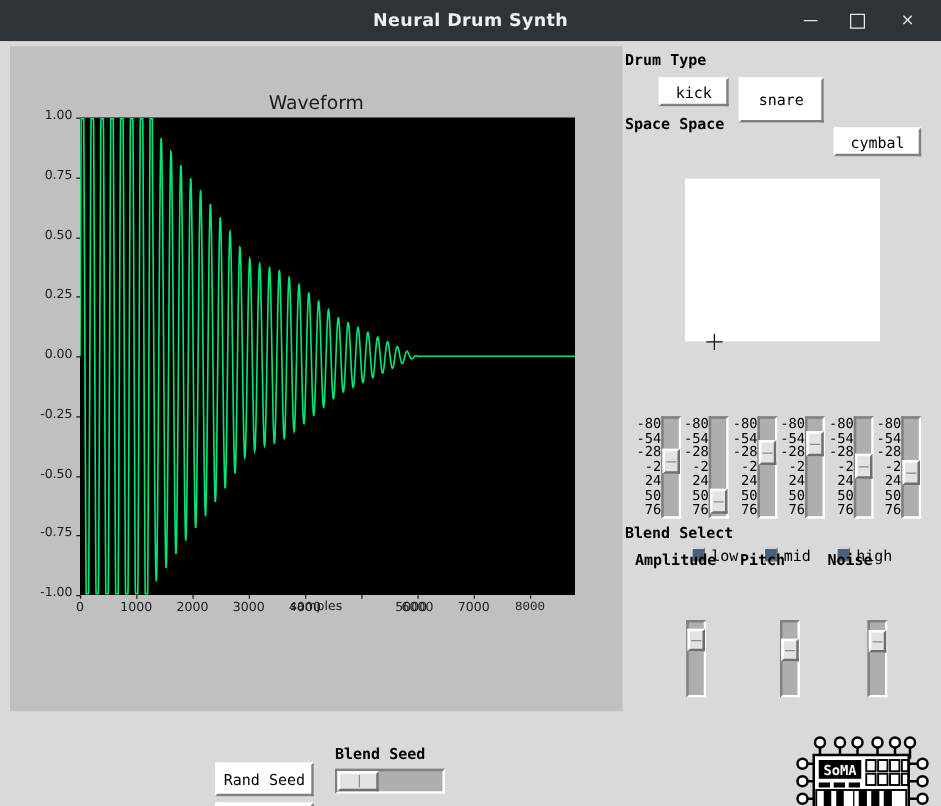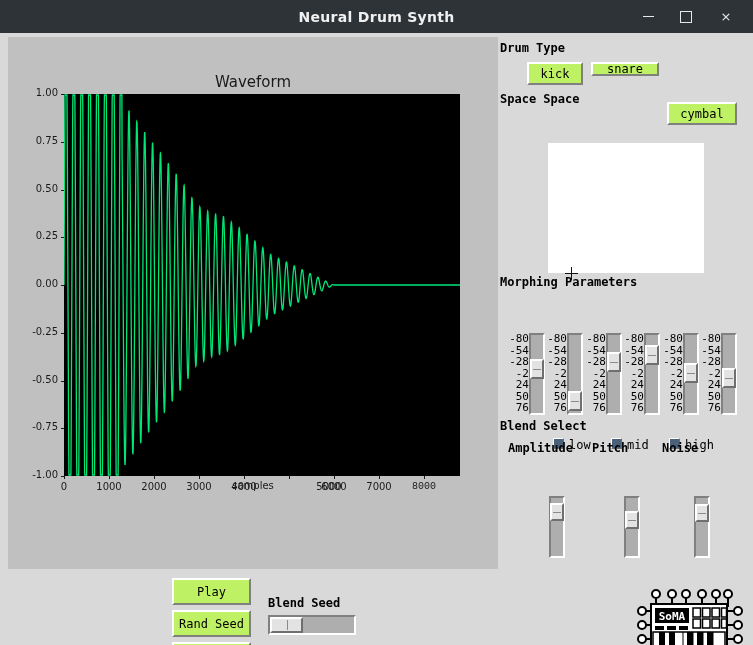--- a/index.html
+++ b/index.html
@@ -53,21 +53,21 @@
   }
   .ytickmark{position:absolute;width:3px;height:1px;background:#1a1a1a;}
   .xtick{
     position:absolute;width:40px;text-align:center;
     font-family:"DejaVu Sans","Liberation Sans",sans-serif;font-size:10px;color:#1a1a1a;
   }
   .xtickmark{position:absolute;width:1px;height:3px;background:#1a1a1a;}
 
   
   .btn{
-    background:#bef264;color:#000;
+    background:#ffffff;color:#000;
     border-top:2px solid #ffffff;border-left:2px solid #ffffff;
     border-right:2px solid #808080;border-bottom:2px solid #808080;
     font-family:"DejaVu Sans Mono","Liberation Mono",monospace;font-size:12px;
     display:flex;align-items:center;justify-content:center;
     box-sizing:border-box;
   }
   .hdr{
     position:absolute;text-align:left;
     font-family:"DejaVu Sans Mono","Liberation Mono",monospace;
     font-size:12px;font-weight:bold;color:#000;
@@ -194,31 +194,30 @@
       </div>
     <div id="axes">
       <svg id="wave-svg" width="396" height="382" viewBox="0 0 396 382" style="display:block">
           <path d="M0.00 191.00L0.17 154.84L0.33 119.30L0.49 85.00L0.66 52.54L0.82 22.47L0.99 1.00L1.16 1.00L1.32 1.00L1.48 1.00L1.65 1.00L1.81 1.00L1.98 1.00L2.15 1.00L2.31 1.00L2.48 1.00L2.64 1.00L2.80 1.00L2.97 1.00L3.14 26.41L3.30 56.83L3.47 89.58L3.63 124.08L3.79 159.74L3.96 195.95L4.13 232.06L4.29 267.47L4.46 301.55L4.62 333.72L4.79 363.42L4.95 381.00L5.12 381.00L5.28 381.00L5.45 381.00L5.61 381.00L5.78 381.00L5.94 381.00L6.10 381.00L6.27 381.00L6.44 381.00L6.60 381.00L6.76 381.00L6.93 379.59L7.10 351.60L7.26 320.82L7.42 287.80L7.59 253.11L7.76 217.34L7.92 181.11L8.08 145.06L8.25 109.79L8.42 75.94L8.58 44.08L8.74 14.76L8.91 1.00L9.07 1.00L9.24 1.00L9.40 1.00L9.57 1.00L9.73 1.00L9.90 1.00L10.06 1.00L10.23 1.00L10.39 1.00L10.56 1.00L10.72 1.00L10.89 6.04L11.05 34.45L11.22 65.56L11.38 98.84L11.55 133.72L11.71 169.59L11.88 205.83L12.04 241.81L12.21 276.92L12.38 310.53L12.54 342.08L12.71 371.02L12.87 381.00L13.03 381.00L13.20 381.00L13.37 381.00L13.53 381.00L13.70 381.00L13.86 381.00L14.03 381.00L14.19 381.00L14.35 381.00L14.52 381.00L14.69 381.00L14.85 372.26L15.02 343.46L15.18 312.02L15.35 278.48L15.51 243.43L15.67 207.48L15.84 171.23L16.00 135.33L16.17 100.40L16.34 67.03L16.50 35.81L16.66 7.27L16.83 1.00L17.00 1.00L17.16 1.00L17.32 1.00L17.49 1.00L17.66 1.00L17.82 1.00L17.98 1.00L18.15 1.00L18.32 1.00L18.48 1.00L18.64 1.00L18.81 13.49L18.98 42.68L19.14 74.44L19.30 108.22L19.47 143.43L19.64 179.46L19.80 215.70L19.96 251.50L20.13 286.26L20.29 319.37L20.46 350.26L20.63 378.39L20.79 381.00L20.96 381.00L21.12 381.00L21.29 381.00L21.45 381.00L21.61 381.00L21.78 381.00L21.95 381.00L22.11 381.00L22.28 381.00L22.44 381.00L22.61 381.00L22.77 364.70L22.93 335.12L23.10 303.06L23.26 269.05L23.43 233.69L23.60 197.59L23.76 161.38L23.92 125.68L24.09 91.12L24.25 58.28L24.42 27.73L24.58 1.00L24.75 1.00L24.91 1.00L25.08 1.00L25.25 1.00L25.41 1.00L25.58 1.00L25.74 1.00L25.90 1.00L26.07 1.00L26.24 1.00L26.40 1.00L26.56 1.00L26.73 21.17L26.89 51.11L27.06 83.48L27.23 117.71L27.39 153.20L27.55 189.35L27.72 225.53L27.89 261.11L28.05 295.48L28.21 328.04L28.38 358.22L28.54 381.00L28.71 381.00L28.88 381.00L29.04 381.00L29.20 381.00L29.37 381.00L29.54 381.00L29.70 381.00L29.87 381.00L30.03 381.00L30.20 381.00L30.36 381.00L30.53 381.00L30.69 356.91L30.85 326.60L31.02 293.95L31.18 259.51L31.35 223.89L31.52 187.70L31.68 151.57L31.84 116.12L32.01 81.96L32.18 49.70L32.34 19.87L32.50 1.00L32.67 1.00L32.84 1.00L33.00 1.00L33.16 1.00L33.33 1.00L33.49 1.00L33.66 1.00L33.83 1.00L33.99 1.00L34.15 1.00L34.32 1.00L34.48 1.21L34.65 29.07L34.82 59.72L34.98 92.65L35.14 127.29L35.31 163.02L35.48 199.24L35.64 235.32L35.80 270.63L35.97 304.56L36.13 336.53L36.30 365.97L36.47 381.00L36.63 381.00L36.79 381.00L36.96 381.00L37.13 381.00L37.29 381.00L37.46 381.00L37.62 381.00L37.78 381.00L37.95 381.00L38.12 381.00L38.28 381.00L38.45 377.18L38.61 348.91L38.77 317.91L38.94 284.71L39.11 249.89L39.27 214.05L39.43 177.82L39.60 141.81L39.77 106.65L39.93 72.95L40.10 41.30L40.26 12.23L40.42 1.00L40.59 1.00L40.76 1.00L40.92 1.00L41.09 1.00L41.25 1.00L41.41 1.00L41.58 1.00L41.75 1.00L41.91 1.00L42.07 1.00L42.24 1.00L42.41 8.50L42.57 37.17L42.73 68.50L42.90 101.96L43.06 136.95L43.23 172.88L43.40 209.12L43.56 245.05L43.73 280.04L43.89 313.50L44.05 344.83L44.22 373.50L44.38 381.00L44.55 381.00L44.71 381.00L44.88 381.00L45.05 381.00L45.21 381.00L45.38 381.00L45.54 381.00L45.70 381.00L45.87 381.00L46.04 381.00L46.20 381.00L46.37 369.77L46.53 340.70L46.70 309.05L46.86 275.35L47.02 240.19L47.19 204.18L47.35 167.95L47.52 132.11L47.69 97.29L47.85 64.09L48.02 33.09L48.18 4.82L48.34 1.00L48.51 1.00L48.67 1.00L48.84 1.00L49.01 1.00L49.17 1.00L49.33 1.00L49.50 1.00L49.67 1.00L49.83 1.00L49.99 1.00L50.16 1.00L50.32 16.03L50.49 45.47L50.66 77.44L50.82 111.37L50.98 146.68L51.15 182.76L51.31 218.98L51.48 254.71L51.64 289.35L51.81 322.28L51.98 352.93L52.14 380.79L52.30 381.00L52.47 381.00L52.63 381.00L52.80 381.00L52.97 381.00L53.13 381.00L53.30 381.00L53.46 381.00L53.62 381.00L53.79 381.00L53.96 381.00L54.12 381.00L54.29 361.76L54.45 331.83L54.61 299.54L54.78 265.45L54.95 230.15L55.11 194.27L55.27 158.42L55.44 123.22L55.60 89.27L55.77 57.18L55.93 27.47L56.10 1.00L56.27 1.00L56.43 1.00L56.59 1.00L56.76 1.00L56.92 1.00L57.09 1.00L57.26 1.00L57.42 1.00L57.59 1.00L57.75 1.00L57.91 1.00L58.08 60.91L58.25 79.30L58.41 99.58L58.58 121.39L58.74 144.35L58.90 168.05L59.07 192.09L59.24 216.06L59.40 239.53L59.57 262.09L59.73 283.38L59.89 303.01L60.06 320.66L60.22 336.02L60.39 348.83L60.55 358.88L60.72 366.00L60.88 370.08L61.05 371.06L61.21 368.92L61.38 363.70L61.55 355.52L61.71 344.51L61.88 330.88L62.04 314.87L62.20 296.75L62.37 276.86L62.54 255.53L62.70 233.14L62.87 210.08L63.03 186.76L63.20 163.56L63.36 140.91L63.53 119.17L63.69 98.74L63.86 79.95L64.02 63.14L64.19 48.58L64.35 36.51L64.52 27.16L64.68 20.65L64.84 17.11L65.01 16.59L65.17 19.08L65.34 24.54L65.50 32.86L65.67 43.89L65.84 57.44L66.00 73.25L66.17 91.07L66.33 110.56L66.49 131.38L66.66 153.19L66.83 175.59L66.99 198.19L67.16 220.61L67.32 242.46L67.48 263.35L67.65 282.95L67.82 300.90L67.98 316.90L68.14 330.69L68.31 342.02L68.47 350.72L68.64 356.63L68.80 359.66L68.97 359.76L69.14 356.95L69.30 351.28L69.47 342.85L69.63 331.82L69.80 318.39L69.96 302.79L70.13 285.30L70.29 266.23L70.45 245.90L70.62 224.69L70.78 202.95L70.95 181.06L71.12 159.40L71.28 138.35L71.45 118.26L71.61 99.49L71.77 82.35L71.94 67.14L72.11 54.11L72.27 43.48L72.44 35.43L72.60 30.09L72.77 27.55L72.93 27.84L73.09 30.95L73.26 36.82L73.42 45.33L73.59 56.34L73.75 69.65L73.92 85.02L74.08 102.18L74.25 120.82L74.42 140.63L74.58 161.25L74.75 182.33L74.91 203.50L75.08 224.39L75.24 244.65L75.41 263.92L75.57 281.88L75.73 298.21L75.90 312.65L76.06 324.94L76.23 334.89L76.39 342.31L76.56 347.10L76.73 349.18L76.89 348.52L77.05 345.14L77.22 339.10L77.38 330.52L77.55 319.55L77.72 306.40L77.88 291.28L78.05 274.48L78.21 256.28L78.38 237.00L78.54 216.99L78.70 196.59L78.87 176.14L79.03 156.02L79.20 136.56L79.36 118.09L79.53 100.94L79.70 85.40L79.86 71.73L80.03 60.15L80.19 50.88L80.36 44.05L80.52 39.79L80.68 38.15L80.85 39.16L81.02 42.78L81.18 48.96L81.34 57.58L81.51 68.48L81.67 81.46L81.84 96.30L82.01 112.73L82.17 130.46L82.33 149.19L82.50 168.58L82.66 188.30L82.83 208.01L83.00 227.37L83.16 246.04L83.33 263.70L83.49 280.05L83.66 294.81L83.82 307.74L83.98 318.60L84.15 327.23L84.31 333.48L84.48 337.24L84.64 338.47L84.81 337.14L84.97 333.29L85.14 327.00L85.31 318.37L85.47 307.57L85.64 294.79L85.80 280.26L85.96 264.23L86.13 246.98L86.30 228.81L86.46 210.04L86.63 191.00L86.79 172.01L86.95 153.40L87.12 135.50L87.29 118.61L87.45 103.02L87.61 88.99L87.78 76.77L87.94 66.56L88.11 58.53L88.28 52.81L88.44 49.50L88.61 48.64L88.77 50.25L88.94 54.28L89.10 60.67L89.27 69.29L89.43 79.98L89.59 92.57L89.76 106.82L89.92 122.48L90.09 139.28L90.25 156.93L90.42 175.11L90.59 193.51L90.75 211.81L90.92 229.70L91.08 246.87L91.24 263.02L91.41 277.87L91.58 291.18L91.74 302.72L91.91 312.29L92.07 319.74L92.23 324.94L92.40 327.81L92.57 328.30L92.73 326.42L92.89 322.21L93.06 315.74L93.22 307.13L93.39 296.54L93.55 284.16L93.72 270.21L93.89 254.94L94.05 238.60L94.21 221.49L94.38 203.91L94.55 186.16L94.71 168.55L94.88 151.38L95.04 134.95L95.20 119.53L95.37 105.41L95.53 92.80L95.70 81.93L95.87 72.98L96.03 66.10L96.19 61.40L96.36 58.95L96.52 58.80L96.69 60.93L96.86 65.30L97.02 71.83L97.18 80.40L97.35 90.85L97.52 103.00L97.68 116.63L97.84 131.51L98.01 147.36L98.17 163.92L98.34 180.89L98.50 197.99L98.67 214.91L98.83 231.36L99.00 247.06L99.17 261.73L99.33 275.13L99.49 287.02L99.66 297.22L99.83 305.54L99.99 311.86L100.16 316.06L100.32 318.09L100.48 317.91L100.65 315.54L100.81 311.03L100.98 304.46L101.15 295.95L101.31 285.66L101.47 273.77L101.64 260.49L101.80 246.06L101.97 230.73L102.14 214.77L102.30 198.46L102.46 182.07L102.63 165.90L102.80 150.22L102.96 135.31L103.13 121.41L103.29 108.76L103.45 97.58L103.62 88.06L103.78 80.35L103.95 74.58L104.12 70.85L104.28 69.20L104.44 69.67L104.61 72.23L104.78 76.83L104.94 83.39L105.11 91.79L105.27 101.86L105.43 113.44L105.60 126.32L105.77 140.27L105.93 155.04L106.10 170.37L106.26 186.01L106.42 201.67L106.59 217.09L106.76 231.99L106.92 246.14L107.09 259.27L107.25 271.18L107.41 281.65L107.58 290.52L107.75 297.64L107.91 302.88L108.07 306.17L108.24 307.46L108.41 306.73L108.57 304.00L108.73 299.33L108.90 292.81L109.06 284.55L109.23 274.71L109.39 263.46L109.56 251.01L109.73 237.56L109.89 223.37L110.05 208.67L110.22 193.72L110.39 178.79L110.55 164.13L110.72 149.99L110.88 136.61L111.04 124.23L111.21 113.05L111.38 103.26L111.54 95.03L111.71 88.49L111.87 83.75L112.03 80.88L112.20 79.93L112.36 80.89L112.53 83.76L112.70 88.47L112.86 94.93L113.02 103.02L113.19 112.60L113.36 123.50L113.52 135.52L113.69 148.44L113.85 162.05L114.02 176.10L114.18 190.35L114.34 204.55L114.51 218.46L114.68 231.84L114.84 244.45L115.00 256.09L115.17 266.56L115.34 275.67L115.50 283.28L115.66 289.27L115.83 293.53L115.99 296.00L116.16 296.65L116.33 295.47L116.49 292.49L116.65 287.77L116.82 281.40L116.98 273.49L117.15 264.17L117.32 253.63L117.48 242.07L117.64 229.67L117.81 216.67L117.97 203.29L118.14 189.77L118.31 176.34L118.47 163.22L118.63 150.66L118.80 138.85L118.97 128.00L119.13 118.30L119.30 109.91L119.46 102.95L119.62 97.56L119.79 93.80L119.95 91.75L120.12 91.41L120.29 92.81L120.45 95.89L120.61 100.59L120.78 106.84L120.95 114.50L121.11 123.45L121.28 133.52L121.44 144.52L121.60 156.27L121.77 168.56L121.94 181.17L122.10 193.89L122.27 206.48L122.43 218.74L122.59 230.46L122.76 241.43L122.92 251.47L123.09 260.41L123.26 268.10L123.42 274.42L123.58 279.27L123.75 282.56L123.92 284.25L124.08 284.33L124.24 282.79L124.41 279.67L124.58 275.04L124.74 268.98L124.91 261.61L125.07 253.07L125.23 243.49L125.40 233.07L125.56 221.98L125.73 210.41L125.90 198.58L126.06 186.68L126.22 174.92L126.39 163.51L126.55 152.64L126.72 142.50L126.89 133.25L127.05 125.05L127.21 118.04L127.38 112.33L127.55 108.02L127.71 105.16L127.88 103.80L128.04 103.95L128.20 105.61L128.37 108.73L128.53 113.26L128.70 119.10L128.87 126.15L129.03 134.27L129.19 143.33L129.36 153.15L129.53 163.57L129.69 174.40L129.86 185.45L130.02 196.53L130.19 207.45L130.35 218.01L130.52 228.04L130.68 237.37L130.84 245.84L131.01 253.31L131.17 259.66L131.34 264.78L131.50 268.60L131.67 271.05L131.84 272.10L132.00 271.75L132.16 270.00L132.33 266.90L132.50 262.51L132.66 256.92L132.82 250.27L132.99 242.69L133.16 234.24L133.32 225.06L133.49 215.31L133.65 205.16L133.81 194.79L133.98 184.38L134.15 174.11L134.31 164.16L134.47 154.69L134.64 145.87L134.80 137.86L134.97 130.78L135.13 124.76L135.30 119.90L135.47 116.28L135.63 113.96L135.79 112.97L135.96 113.34L136.13 115.05L136.29 118.07L136.46 122.35L136.62 127.80L136.78 134.33L136.95 141.82L137.12 150.15L137.28 159.16L137.45 168.70L137.61 178.60L137.78 188.70L137.94 198.81L138.10 208.76L138.27 218.38L138.44 227.50L138.60 235.97L138.76 243.64L138.93 250.38L139.09 256.08L139.26 260.65L139.43 263.99L139.59 266.07L139.75 266.84L139.92 266.30L140.09 264.46L140.25 261.35L140.41 257.04L140.58 251.59L140.75 245.11L140.91 237.71L141.08 229.53L141.24 220.69L141.41 211.37L141.57 201.71L141.73 191.89L141.90 182.09L142.06 172.46L142.23 163.17L142.39 154.39L142.56 146.27L142.72 138.94L142.89 132.52L143.06 127.14L143.22 122.87L143.38 119.79L143.55 117.95L143.72 117.37L143.88 118.07L144.05 120.03L144.21 123.21L144.38 127.56L144.54 132.99L144.71 139.41L144.87 146.70L145.03 154.75L145.20 163.40L145.36 172.50L145.53 181.90L145.69 191.43L145.86 200.94L146.03 210.24L146.19 219.19L146.35 227.64L146.52 235.46L146.69 242.50L146.85 248.63L147.02 253.77L147.18 257.81L147.34 260.69L147.51 262.36L147.68 262.79L147.84 261.98L148.01 259.95L148.17 256.72L148.34 252.37L148.50 246.95L148.66 240.58L148.83 233.36L148.99 225.41L149.16 216.88L149.32 207.91L149.49 198.66L149.66 189.29L149.82 179.97L149.98 170.84L150.15 162.08L150.31 153.83L150.48 146.23L150.65 139.42L150.81 133.50L150.97 128.59L151.14 124.77L151.31 122.09L151.47 120.61L151.64 120.35L151.80 121.32L151.97 123.48L152.13 126.81L152.29 131.25L152.46 136.72L152.63 143.11L152.79 150.33L152.95 158.24L153.12 166.70L153.28 175.58L153.45 184.71L153.62 193.94L153.78 203.10L153.94 212.04L154.11 220.61L154.28 228.65L154.44 236.03L154.61 242.63L154.77 248.32L154.94 253.01L155.10 256.62L155.27 259.10L155.43 260.39L155.59 260.48L155.76 259.37L155.92 257.08L156.09 253.64L156.25 249.13L156.42 243.62L156.59 237.21L156.75 230.01L156.91 222.14L157.08 213.74L157.25 204.96L157.41 195.95L157.57 186.87L157.74 177.87L157.91 169.12L158.07 160.75L158.24 152.91L158.40 145.75L158.56 139.37L158.73 133.90L158.90 129.43L159.06 126.02L159.22 123.74L159.39 122.63L159.55 122.71L159.72 123.96L159.88 126.43L160.05 130.02L160.22 134.65L160.38 140.24L160.54 146.68L160.71 153.87L160.88 161.68L161.04 169.96L161.21 178.58L161.37 187.38L161.53 196.22L161.70 204.93L161.87 213.37L162.03 221.39L162.20 228.86L162.36 235.65L162.53 241.65L162.69 246.74L162.85 250.86L163.02 253.92L163.19 255.89L163.35 256.73L163.51 256.43L163.68 255.00L163.84 252.47L164.01 248.88L164.18 244.31L164.34 238.84L164.50 232.56L164.67 225.58L164.84 218.03L165.00 210.04L165.16 201.75L165.33 193.31L165.50 184.86L165.66 176.54L165.83 168.51L165.99 160.90L166.16 153.83L166.32 147.43L166.48 141.81L166.65 137.06L166.81 133.26L166.98 130.47L167.14 128.74L167.31 128.09L167.47 128.54L167.64 130.05L167.81 132.62L167.97 136.18L168.13 140.68L168.30 146.03L168.47 152.14L168.63 158.90L168.80 166.18L168.96 173.87L169.13 181.82L169.29 189.90L169.46 197.96L169.62 205.88L169.78 213.51L169.95 220.71L170.11 227.38L170.28 233.39L170.44 238.65L170.61 243.06L170.78 246.56L170.94 249.08L171.10 250.59L171.27 251.06L171.44 250.49L171.60 248.90L171.77 246.31L171.93 242.78L172.09 238.37L172.26 233.15L172.43 227.23L172.59 220.71L172.76 213.70L172.92 206.32L173.09 198.71L173.25 191.00L173.41 183.32L173.58 175.80L173.74 168.58L173.91 161.77L174.07 155.50L174.24 149.87L174.41 144.97L174.57 140.88L174.73 137.68L174.90 135.41L175.06 134.12L175.23 133.81L175.40 134.49L175.56 136.15L175.72 138.76L175.89 142.26L176.06 146.59L176.22 151.67L176.39 157.39L176.55 163.67L176.72 170.39L176.88 177.44L177.04 184.68L177.21 192.00L177.38 199.26L177.54 206.34L177.70 213.12L177.87 219.49L178.03 225.33L178.20 230.55L178.37 235.06L178.53 238.79L178.69 241.67L178.86 243.66L179.03 244.73L179.19 244.86L179.36 244.07L179.52 242.36L179.69 239.78L179.85 236.36L180.02 232.18L180.18 227.31L180.34 221.84L180.51 215.87L180.67 209.49L180.84 202.83L181.00 196.00L181.17 189.13L181.34 182.32L181.50 175.69L181.66 169.37L181.83 163.45L182.00 158.04L182.16 153.23L182.32 149.10L182.49 145.72L182.66 143.13L182.82 141.39L182.99 140.51L183.15 140.51L183.31 141.38L183.48 143.11L183.65 145.65L183.81 148.96L183.97 152.98L184.14 157.63L184.30 162.83L184.47 168.50L184.63 174.51L184.80 180.78L184.96 187.19L185.13 193.63L185.29 199.99L185.46 206.15L185.63 212.02L185.79 217.49L185.96 222.48L186.12 226.89L186.29 230.65L186.45 233.71L186.62 236.01L186.78 237.52L186.95 238.22L187.11 238.10L187.28 237.17L187.44 235.44L187.60 232.96L187.77 229.77L187.94 225.93L188.10 221.50L188.27 216.58L188.43 211.24L188.59 205.59L188.76 199.72L188.93 193.73L189.09 187.73L189.26 181.83L189.42 176.12L189.59 170.70L189.75 165.67L189.91 161.10L190.08 157.08L190.25 153.67L190.41 150.93L190.58 148.90L190.74 147.60L190.91 147.07L191.07 147.29L191.24 148.27L191.40 149.98L191.56 152.39L191.73 155.45L191.89 159.10L192.06 163.28L192.23 167.92L192.39 172.92L192.56 178.20L192.72 183.67L192.88 189.23L193.05 194.78L193.22 200.23L193.38 205.49L193.55 210.46L193.71 215.06L193.88 219.22L194.04 222.86L194.21 225.92L194.37 228.36L194.53 230.14L194.70 231.24L194.86 231.63L195.03 231.31L195.20 230.30L195.36 228.62L195.53 226.30L195.69 223.39L195.85 219.94L196.02 216.01L196.19 211.68L196.35 207.02L196.52 202.12L196.68 197.06L196.84 191.93L197.01 186.82L197.18 181.83L197.34 177.02L197.51 172.49L197.67 168.32L197.84 164.56L198.00 161.29L198.16 158.56L198.33 156.40L198.49 154.86L198.66 153.96L198.82 153.70L198.99 154.09L199.16 155.11L199.32 156.75L199.49 158.96L199.65 161.71L199.82 164.95L199.98 168.61L200.14 172.63L200.31 176.93L200.47 181.45L200.64 186.09L200.81 190.79L200.97 195.45L201.14 200.00L201.30 204.35L201.47 208.45L201.63 212.20L201.80 215.57L201.96 218.48L202.12 220.89L202.29 222.77L202.45 224.08L202.62 224.82L202.78 224.96L202.95 224.51L203.12 223.49L203.28 221.92L203.45 219.83L203.61 217.25L203.77 214.25L203.94 210.86L204.10 207.17L204.27 203.22L204.44 199.10L204.60 194.87L204.77 190.61L204.93 186.40L205.09 182.30L205.26 178.39L205.43 174.73L205.59 171.38L205.75 168.40L205.92 165.83L206.08 163.73L206.25 162.11L206.41 161.01L206.58 160.43L206.75 160.39L206.91 160.88L207.08 161.85L207.24 163.30L207.41 165.21L207.57 167.56L207.73 170.30L207.90 173.39L208.06 176.76L208.23 180.36L208.40 184.13L208.56 187.99L208.72 191.88L208.89 195.74L209.06 199.50L209.22 203.09L209.39 206.45L209.55 209.53L209.71 212.27L209.88 214.62L210.04 216.56L210.21 218.04L210.38 219.05L210.54 219.57L210.71 219.59L210.87 219.12L211.04 218.16L211.20 216.74L211.36 214.89L211.53 212.63L211.69 210.01L211.86 207.08L212.03 203.89L212.19 200.49L212.35 196.95L212.52 193.32L212.69 189.68L212.85 186.08L213.02 182.58L213.18 179.25L213.34 176.14L213.51 173.31L213.67 170.80L213.84 168.66L214.00 166.91L214.17 165.58L214.34 164.71L214.50 164.29L214.67 164.34L214.83 164.85L215.00 165.81L215.16 167.19L215.32 168.98L215.49 171.14L215.66 173.63L215.82 176.40L215.98 179.41L216.15 182.60L216.31 185.92L216.48 189.30L216.65 192.69L216.81 196.04L216.98 199.27L217.14 202.34L217.30 205.20L217.47 207.79L217.63 210.08L217.80 212.02L217.97 213.59L218.13 214.76L218.30 215.51L218.46 215.83L218.63 215.72L218.79 215.19L218.95 214.24L219.12 212.89L219.28 211.18L219.45 209.13L219.61 206.78L219.78 204.17L219.94 201.35L220.11 198.37L220.28 195.28L220.44 192.14L220.61 189.01L220.77 185.92L220.93 182.95L221.10 180.13L221.26 177.52L221.43 175.16L221.59 173.09L221.76 171.35L221.93 169.95L222.09 168.93L222.26 168.30L222.42 168.06L222.59 168.22L222.75 168.77L222.91 169.70L223.08 171.00L223.24 172.63L223.41 174.57L223.57 176.77L223.74 179.21L223.91 181.83L224.07 184.59L224.24 187.45L224.40 190.34L224.57 193.23L224.73 196.05L224.89 198.77L225.06 201.33L225.22 203.70L225.39 205.83L225.56 207.69L225.72 209.24L225.89 210.47L226.05 211.36L226.22 211.88L226.38 212.04L226.55 211.84L226.71 211.28L226.87 210.37L227.04 209.14L227.20 207.60L227.37 205.78L227.53 203.73L227.70 201.47L227.87 199.05L228.03 196.50L228.20 193.89L228.36 191.24L228.52 188.61L228.69 186.04L228.85 183.58L229.02 181.27L229.19 179.14L229.35 177.23L229.52 175.58L229.68 174.21L229.84 173.14L230.01 172.38L230.18 171.96L230.34 171.86L230.50 172.10L230.67 172.66L230.83 173.53L231.00 174.70L231.16 176.14L231.33 177.83L231.50 179.72L231.66 181.80L231.83 184.01L231.99 186.33L232.16 188.71L232.32 191.11L232.48 193.48L232.65 195.79L232.81 198.00L232.98 200.07L233.15 201.96L233.31 203.65L233.47 205.10L233.64 206.30L233.81 207.22L233.97 207.85L234.14 208.19L234.30 208.22L234.46 207.96L234.63 207.41L234.79 206.58L234.96 205.49L235.13 204.16L235.29 202.61L235.46 200.88L235.62 198.99L235.79 196.99L235.95 194.90L236.11 192.76L236.28 190.61L236.44 188.49L236.61 186.44L236.78 184.48L236.94 182.65L237.10 180.99L237.27 179.52L237.44 178.26L237.60 177.23L237.77 176.45L237.93 175.93L238.09 175.68L238.26 175.69L238.42 175.97L238.59 176.50L238.75 177.28L238.92 178.29L239.09 179.51L239.25 180.91L239.42 182.47L239.58 184.16L239.75 185.95L239.91 187.81L240.07 189.71L240.24 191.60L240.41 193.47L240.57 195.27L240.73 196.97L240.90 198.56L241.06 200.00L241.23 201.26L241.40 202.33L241.56 203.20L241.73 203.84L241.89 204.26L242.05 204.44L242.22 204.39L242.38 204.10L242.55 203.60L242.72 202.88L242.88 201.96L243.05 200.87L243.21 199.62L243.38 198.24L243.54 196.75L243.70 195.17L243.87 193.55L244.03 191.90L244.20 190.26L244.36 188.65L244.53 187.10L244.69 185.64L244.86 184.29L245.03 183.07L245.19 182.01L245.36 181.11L245.52 180.40L245.68 179.89L245.85 179.57L246.01 179.45L246.18 179.53L246.34 179.81L246.51 180.28L246.68 180.93L246.84 181.75L247.01 182.71L247.17 183.80L247.34 185.00L247.50 186.29L247.66 187.64L247.83 189.03L247.99 190.43L248.16 191.82L248.32 193.17L248.49 194.47L248.66 195.69L248.82 196.81L248.99 197.81L249.15 198.67L249.32 199.40L249.48 199.96L249.64 200.36L249.81 200.59L249.97 200.65L250.14 200.55L250.31 200.28L250.47 199.85L250.64 199.28L250.80 198.58L250.97 197.75L251.13 196.83L251.30 195.81L251.46 194.74L251.62 193.61L251.79 192.47L251.95 191.31L252.12 190.18L252.28 189.07L252.45 188.02L252.62 187.05L252.78 186.16L252.95 185.37L253.11 184.69L253.27 184.13L253.44 183.71L253.60 183.42L253.77 183.27L253.94 183.25L254.10 183.37L254.27 183.62L254.43 183.99L254.59 184.48L254.76 185.06L254.93 185.74L255.09 186.50L255.25 187.31L255.42 188.18L255.58 189.07L255.75 189.98L255.91 190.88L256.08 191.76L256.25 192.61L256.41 193.41L256.57 194.15L256.74 194.82L256.91 195.41L257.07 195.90L257.23 196.30L257.40 196.59L257.56 196.78L257.73 196.86L257.89 196.84L258.06 196.72L258.23 196.50L258.39 196.19L258.56 195.80L258.72 195.34L258.89 194.81L259.05 194.23L259.21 193.62L259.38 192.97L259.55 192.31L259.71 191.65L259.88 191.00L260.04 190.37L260.20 189.77L260.37 189.21L260.54 188.70L260.70 188.25L260.86 187.87L261.03 187.55L261.19 187.31L261.36 187.14L261.52 187.04L261.69 187.02L261.86 187.07L262.02 187.19L262.19 187.37L262.35 187.61L262.52 187.89L262.68 188.23L262.84 188.59L263.01 188.98L263.18 189.40L263.34 189.82L263.50 190.24L263.67 190.65L263.83 191.05L264.00 191.43L264.17 191.78L264.33 192.10L264.50 192.38L264.66 192.61L264.82 192.80L264.99 192.95L265.15 193.05L265.32 193.11L265.49 193.12L265.65 193.09L265.81 193.02L265.98 192.92L266.15 192.78L266.31 192.62L266.48 192.45L266.64 192.26L266.81 192.06L266.97 191.85L267.13 191.65L267.30 191.46L267.46 191.28L267.63 191.11L267.80 190.96L267.96 190.84L268.13 190.73L268.29 190.66L268.45 190.60L268.62 190.57L268.78 190.57L268.95 190.59L269.12 190.62L269.28 190.67L269.44 190.74L269.61 190.81L269.78 190.89L269.94 190.97L270.11 191.00L270.27 191.00L270.44 191.00L270.60 191.00L270.76 191.00L270.93 191.00L271.09 191.00L271.26 191.00L271.43 191.00L271.59 191.00L271.75 191.00L271.92 191.00L272.09 191.00L272.25 191.00L272.41 191.00L272.58 191.00L272.75 191.00L272.91 191.00L273.07 191.00L273.24 191.00L273.41 191.00L273.57 191.00L273.74 191.00L273.90 191.00L274.06 191.00L274.23 191.00L274.39 191.00L274.56 191.00L274.72 191.00L274.89 191.00L275.06 191.00L275.22 191.00L275.38 191.00L275.55 191.00L275.72 191.00L275.88 191.00L276.05 191.00L276.21 191.00L276.38 191.00L276.54 191.00L276.70 191.00L276.87 191.00L277.04 191.00L277.20 191.00L277.37 191.00L277.53 191.00L277.69 191.00L277.86 191.00L278.02 191.00L278.19 191.00L278.35 191.00L278.52 191.00L278.69 191.00L278.85 191.00L279.01 191.00L279.18 191.00L279.35 191.00L279.51 191.00L279.68 191.00L279.84 191.00L280.00 191.00L280.17 191.00L280.33 191.00L280.50 191.00L280.67 191.00L280.83 191.00L281.00 191.00L281.16 191.00L281.32 191.00L281.49 191.00L281.66 191.00L281.82 191.00L281.98 191.00L282.15 191.00L282.31 191.00L282.48 191.00L282.64 191.00L282.81 191.00L282.98 191.00L283.14 191.00L283.31 191.00L283.47 191.00L283.64 191.00L283.80 191.00L283.96 191.00L284.13 191.00L284.30 191.00L284.46 191.00L284.63 191.00L284.79 191.00L284.95 191.00L285.12 191.00L285.29 191.00L285.45 191.00L285.61 191.00L285.78 191.00L285.94 191.00L286.11 191.00L286.27 191.00L286.44 191.00L286.61 191.00L286.77 191.00L286.94 191.00L287.10 191.00L287.27 191.00L287.43 191.00L287.59 191.00L287.76 191.00L287.93 191.00L288.09 191.00L288.25 191.00L288.42 191.00L288.58 191.00L288.75 191.00L288.92 191.00L289.08 191.00L289.25 191.00L289.41 191.00L289.57 191.00L289.74 191.00L289.90 191.00L290.07 191.00L290.24 191.00L290.40 191.00L290.56 191.00L290.73 191.00L290.90 191.00L291.06 191.00L291.23 191.00L291.39 191.00L291.56 191.00L291.72 191.00L291.88 191.00L292.05 191.00L292.21 191.00L292.38 191.00L292.55 191.00L292.71 191.00L292.88 191.00L293.04 191.00L293.20 191.00L293.37 191.00L293.53 191.00L293.70 191.00L293.87 191.00L294.03 191.00L294.19 191.00L294.36 191.00L294.53 191.00L294.69 191.00L294.86 191.00L295.02 191.00L295.19 191.00L295.35 191.00L295.51 191.00L295.68 191.00L295.84 191.00L296.01 191.00L296.18 191.00L296.34 191.00L296.50 191.00L296.67 191.00L296.84 191.00L297.00 191.00L297.16 191.00L297.33 191.00L297.50 191.00L297.66 191.00L297.82 191.00L297.99 191.00L298.16 191.00L298.32 191.00L298.49 191.00L298.65 191.00L298.81 191.00L298.98 191.00L299.14 191.00L299.31 191.00L299.47 191.00L299.64 191.00L299.81 191.00L299.97 191.00L300.13 191.00L300.30 191.00L300.47 191.00L300.63 191.00L300.80 191.00L300.96 191.00L301.13 191.00L301.29 191.00L301.45 191.00L301.62 191.00L301.79 191.00L301.95 191.00L302.12 191.00L302.28 191.00L302.44 191.00L302.61 191.00L302.77 191.00L302.94 191.00L303.10 191.00L303.27 191.00L303.44 191.00L303.60 191.00L303.76 191.00L303.93 191.00L304.10 191.00L304.26 191.00L304.43 191.00L304.59 191.00L304.75 191.00L304.92 191.00L305.08 191.00L305.25 191.00L305.42 191.00L305.58 191.00L305.75 191.00L305.91 191.00L306.07 191.00L306.24 191.00L306.41 191.00L306.57 191.00L306.73 191.00L306.90 191.00L307.06 191.00L307.23 191.00L307.39 191.00L307.56 191.00L307.73 191.00L307.89 191.00L308.06 191.00L308.22 191.00L308.39 191.00L308.55 191.00L308.71 191.00L308.88 191.00L309.05 191.00L309.21 191.00L309.38 191.00L309.54 191.00L309.70 191.00L309.87 191.00L310.04 191.00L310.20 191.00L310.36 191.00L310.53 191.00L310.69 191.00L310.86 191.00L311.02 191.00L311.19 191.00L311.36 191.00L311.52 191.00L311.69 191.00L311.85 191.00L312.02 191.00L312.18 191.00L312.34 191.00L312.51 191.00L312.68 191.00L312.84 191.00L313.00 191.00L313.17 191.00L313.33 191.00L313.50 191.00L313.67 191.00L313.83 191.00L314.00 191.00L314.16 191.00L314.32 191.00L314.49 191.00L314.65 191.00L314.82 191.00L314.99 191.00L315.15 191.00L315.31 191.00L315.48 191.00L315.65 191.00L315.81 191.00L315.98 191.00L316.14 191.00L316.31 191.00L316.47 191.00L316.63 191.00L316.80 191.00L316.96 191.00L317.13 191.00L317.30 191.00L317.46 191.00L317.63 191.00L317.79 191.00L317.95 191.00L318.12 191.00L318.28 191.00L318.45 191.00L318.62 191.00L318.78 191.00L318.94 191.00L319.11 191.00L319.28 191.00L319.44 191.00L319.61 191.00L319.77 191.00L319.94 191.00L320.10 191.00L320.26 191.00L320.43 191.00L320.59 191.00L320.76 191.00L320.93 191.00L321.09 191.00L321.25 191.00L321.42 191.00L321.59 191.00L321.75 191.00L321.91 191.00L322.08 191.00L322.25 191.00L322.41 191.00L322.57 191.00L322.74 191.00L322.91 191.00L323.07 191.00L323.24 191.00L323.40 191.00L323.56 191.00L323.73 191.00L323.89 191.00L324.06 191.00L324.22 191.00L324.39 191.00L324.56 191.00L324.72 191.00L324.88 191.00L325.05 191.00L325.22 191.00L325.38 191.00L325.55 191.00L325.71 191.00L325.88 191.00L326.04 191.00L326.20 191.00L326.37 191.00L326.54 191.00L326.70 191.00L326.87 191.00L327.03 191.00L327.19 191.00L327.36 191.00L327.52 191.00L327.69 191.00L327.85 191.00L328.02 191.00L328.19 191.00L328.35 191.00L328.51 191.00L328.68 191.00L328.85 191.00L329.01 191.00L329.18 191.00L329.34 191.00L329.50 191.00L329.67 191.00L329.83 191.00L330.00 191.00L330.17 191.00L330.33 191.00L330.50 191.00L330.66 191.00L330.82 191.00L330.99 191.00L331.16 191.00L331.32 191.00L331.48 191.00L331.65 191.00L331.81 191.00L331.98 191.00L332.14 191.00L332.31 191.00L332.48 191.00L332.64 191.00L332.81 191.00L332.97 191.00L333.14 191.00L333.30 191.00L333.46 191.00L333.63 191.00L333.80 191.00L333.96 191.00L334.13 191.00L334.29 191.00L334.45 191.00L334.62 191.00L334.79 191.00L334.95 191.00L335.11 191.00L335.28 191.00L335.44 191.00L335.61 191.00L335.77 191.00L335.94 191.00L336.11 191.00L336.27 191.00L336.44 191.00L336.60 191.00L336.77 191.00L336.93 191.00L337.09 191.00L337.26 191.00L337.43 191.00L337.59 191.00L337.75 191.00L337.92 191.00L338.08 191.00L338.25 191.00L338.42 191.00L338.58 191.00L338.75 191.00L338.91 191.00L339.07 191.00L339.24 191.00L339.40 191.00L339.57 191.00L339.74 191.00L339.90 191.00L340.06 191.00L340.23 191.00L340.40 191.00L340.56 191.00L340.73 191.00L340.89 191.00L341.06 191.00L341.22 191.00L341.38 191.00L341.55 191.00L341.71 191.00L341.88 191.00L342.05 191.00L342.21 191.00L342.38 191.00L342.54 191.00L342.70 191.00L342.87 191.00L343.03 191.00L343.20 191.00L343.37 191.00L343.53 191.00L343.69 191.00L343.86 191.00L344.03 191.00L344.19 191.00L344.36 191.00L344.52 191.00L344.69 191.00L344.85 191.00L345.01 191.00L345.18 191.00L345.34 191.00L345.51 191.00L345.68 191.00L345.84 191.00L346.00 191.00L346.17 191.00L346.34 191.00L346.50 191.00L346.66 191.00L346.83 191.00L347.00 191.00L347.16 191.00L347.32 191.00L347.49 191.00L347.66 191.00L347.82 191.00L347.99 191.00L348.15 191.00L348.31 191.00L348.48 191.00L348.64 191.00L348.81 191.00L348.97 191.00L349.14 191.00L349.31 191.00L349.47 191.00L349.63 191.00L349.80 191.00L349.97 191.00L350.13 191.00L350.30 191.00L350.46 191.00L350.63 191.00L350.79 191.00L350.95 191.00L351.12 191.00L351.29 191.00L351.45 191.00L351.62 191.00L351.78 191.00L351.94 191.00L352.11 191.00L352.27 191.00L352.44 191.00L352.60 191.00L352.77 191.00L352.94 191.00L353.10 191.00L353.26 191.00L353.43 191.00L353.60 191.00L353.76 191.00L353.93 191.00L354.09 191.00L354.25 191.00L354.42 191.00L354.58 191.00L354.75 191.00L354.92 191.00L355.08 191.00L355.25 191.00L355.41 191.00L355.57 191.00L355.74 191.00L355.91 191.00L356.07 191.00L356.23 191.00L356.40 191.00L356.56 191.00L356.73 191.00L356.89 191.00L357.06 191.00L357.23 191.00L357.39 191.00L357.56 191.00L357.72 191.00L357.89 191.00L358.05 191.00L358.21 191.00L358.38 191.00L358.55 191.00L358.71 191.00L358.88 191.00L359.04 191.00L359.20 191.00L359.37 191.00L359.54 191.00L359.70 191.00L359.86 191.00L360.03 191.00L360.19 191.00L360.36 191.00L360.52 191.00L360.69 191.00L360.86 191.00L361.02 191.00L361.19 191.00L361.35 191.00L361.52 191.00L361.68 191.00L361.84 191.00L362.01 191.00L362.18 191.00L362.34 191.00L362.50 191.00L362.67 191.00L362.83 191.00L363.00 191.00L363.17 191.00L363.33 191.00L363.50 191.00L363.66 191.00L363.82 191.00L363.99 191.00L364.15 191.00L364.32 191.00L364.49 191.00L364.65 191.00L364.81 191.00L364.98 191.00L365.15 191.00L365.31 191.00L365.48 191.00L365.64 191.00L365.81 191.00L365.97 191.00L366.13 191.00L366.30 191.00L366.46 191.00L366.63 191.00L366.80 191.00L366.96 191.00L367.13 191.00L367.29 191.00L367.45 191.00L367.62 191.00L367.78 191.00L367.95 191.00L368.12 191.00L368.28 191.00L368.44 191.00L368.61 191.00L368.78 191.00L368.94 191.00L369.11 191.00L369.27 191.00L369.44 191.00L369.60 191.00L369.76 191.00L369.93 191.00L370.10 191.00L370.26 191.00L370.42 191.00L370.59 191.00L370.75 191.00L370.92 191.00L371.09 191.00L371.25 191.00L371.41 191.00L371.58 191.00L371.75 191.00L371.91 191.00L372.08 191.00L372.24 191.00L372.40 191.00L372.57 191.00L372.74 191.00L372.90 191.00L373.06 191.00L373.23 191.00L373.39 191.00L373.56 191.00L373.72 191.00L373.89 191.00L374.06 191.00L374.22 191.00L374.38 191.00L374.55 191.00L374.72 191.00L374.88 191.00L375.05 191.00L375.21 191.00L375.38 191.00L375.54 191.00L375.70 191.00L375.87 191.00L376.04 191.00L376.20 191.00L376.36 191.00L376.53 191.00L376.69 191.00L376.86 191.00L377.02 191.00L377.19 191.00L377.35 191.00L377.52 191.00L377.69 191.00L377.85 191.00L378.02 191.00L378.18 191.00L378.34 191.00L378.51 191.00L378.68 191.00L378.84 191.00L379.00 191.00L379.17 191.00L379.33 191.00L379.50 191.00L379.67 191.00L379.83 191.00L380.00 191.00L380.16 191.00L380.32 191.00L380.49 191.00L380.66 191.00L380.82 191.00L380.98 191.00L381.15 191.00L381.31 191.00L381.48 191.00L381.64 191.00L381.81 191.00L381.98 191.00L382.14 191.00L382.30 191.00L382.47 191.00L382.64 191.00L382.80 191.00L382.96 191.00L383.13 191.00L383.30 191.00L383.46 191.00L383.63 191.00L383.79 191.00L383.95 191.00L384.12 191.00L384.29 191.00L384.45 191.00L384.61 191.00L384.78 191.00L384.95 191.00L385.11 191.00L385.27 191.00L385.44 191.00L385.61 191.00L385.77 191.00L385.94 191.00L386.10 191.00L386.27 191.00L386.43 191.00L386.59 191.00L386.76 191.00L386.93 191.00L387.09 191.00L387.25 191.00L387.42 191.00L387.58 191.00L387.75 191.00L387.92 191.00L388.08 191.00L388.25 191.00L388.41 191.00L388.57 191.00L388.74 191.00L388.91 191.00L389.07 191.00L389.23 191.00L389.40 191.00L389.56 191.00L389.73 191.00L389.90 191.00L390.06 191.00L390.23 191.00L390.39 191.00L390.56 191.00L390.72 191.00L390.89 191.00L391.05 191.00L391.21 191.00L391.38 191.00L391.55 191.00L391.71 191.00L391.88 191.00L392.04 191.00L392.20 191.00L392.37 191.00L392.53 191.00L392.70 191.00L392.87 191.00L393.03 191.00L393.19 191.00L393.36 191.00L393.53 191.00L393.69 191.00L393.86 191.00L394.02 191.00L394.19 191.00L394.35 191.00L394.51 191.00L394.68 191.00L394.85 191.00L395.01 191.00L395.17 191.00L395.34 191.00L395.50 191.00L395.67 191.00L395.84 191.00L396.00 191.00" fill="none" stroke="#00e676" stroke-width="1.3"></path>
         </svg>
     </div>
   </div>
 
   <div class="hdr" style="left:500px;top:8px;width:253px;">Drum Type</div>
   <div class="btn" style="position:absolute;left:527px;top:29px;width:56px;height:23px;">kick</div>
-  <div class="btn" style="position:absolute;left:591px;top:29px;width:68px;height:14px;">snare</div>
+  <div class="btn" style="position:absolute;left:591px;top:29px;width:68px;height:36px;">snare</div>
   <div class="btn" style="position:absolute;left:667px;top:29px;width:70px;height:23px;margin-top:40px;">cymbal</div>
 
   <div class="hdr" style="left:500px;top:59px;width:253px;">Space Space</div>
   <div id="drumspace"></div>
   <div id="drumspace-marker">
     <span class="h"></span>
       <span class="v"></span>
   </div>
 
-  <div class="hdr" style="left:500px;top:242px;width:253px;">Morphing Parameters</div>
   <div id="morph-layer">
       <div class="vscale" style="left: 505px; top: 300px; width: 40px; height: 82px;">
         <div class="ticks" style="height: 82px;">
           <div>-80</div>
           <div>-54</div>
           <div>-28</div>
           <div>-2</div>
           <div>24</div>
           <div>50</div>
           <div>76</div>
@@ -336,21 +335,20 @@
         </div>
       </div>
       <div class="vscale" style="left: 694px; top: 463px; width: 16px; height: 62px;">
         <div class="trough" style="left: 0px; top: 0px; width: 16px; height: 62px;"></div>
         <div class="thumb" style="left: 1px; top: 8px; width: 14px; height: 18px;">
           <span class="line"></span>
         </div>
       </div>
     </div>
 
-  <div class="btn" style="position:absolute;left:172px;top:545px;width:79px;height:27px;">Play</div>
   <div class="btn" style="position:absolute;left:172px;top:577px;width:79px;height:27px;">Rand Seed</div>
   <div class="btn" style="position:absolute;left:172px;top:609px;width:79px;height:27px;">Save</div>
 
   <div class="hdr" style="left:268px;top:563px;width:88px;">Blend Seed</div>
   <div id="blendseed-scale">
     <div id="blendseed-trough"></div>
     <div id="blendseed-thumb">
         <span class="vline"></span>
       </div>
   </div>

